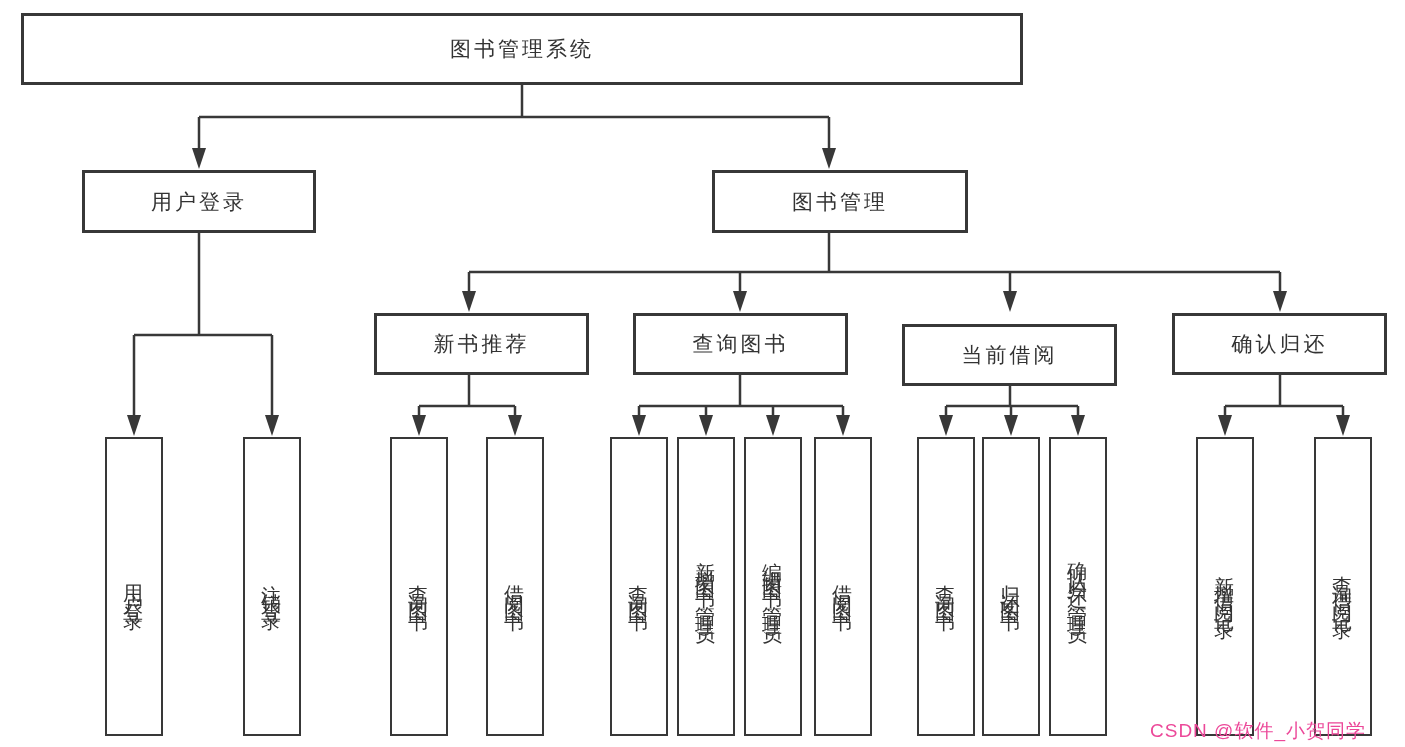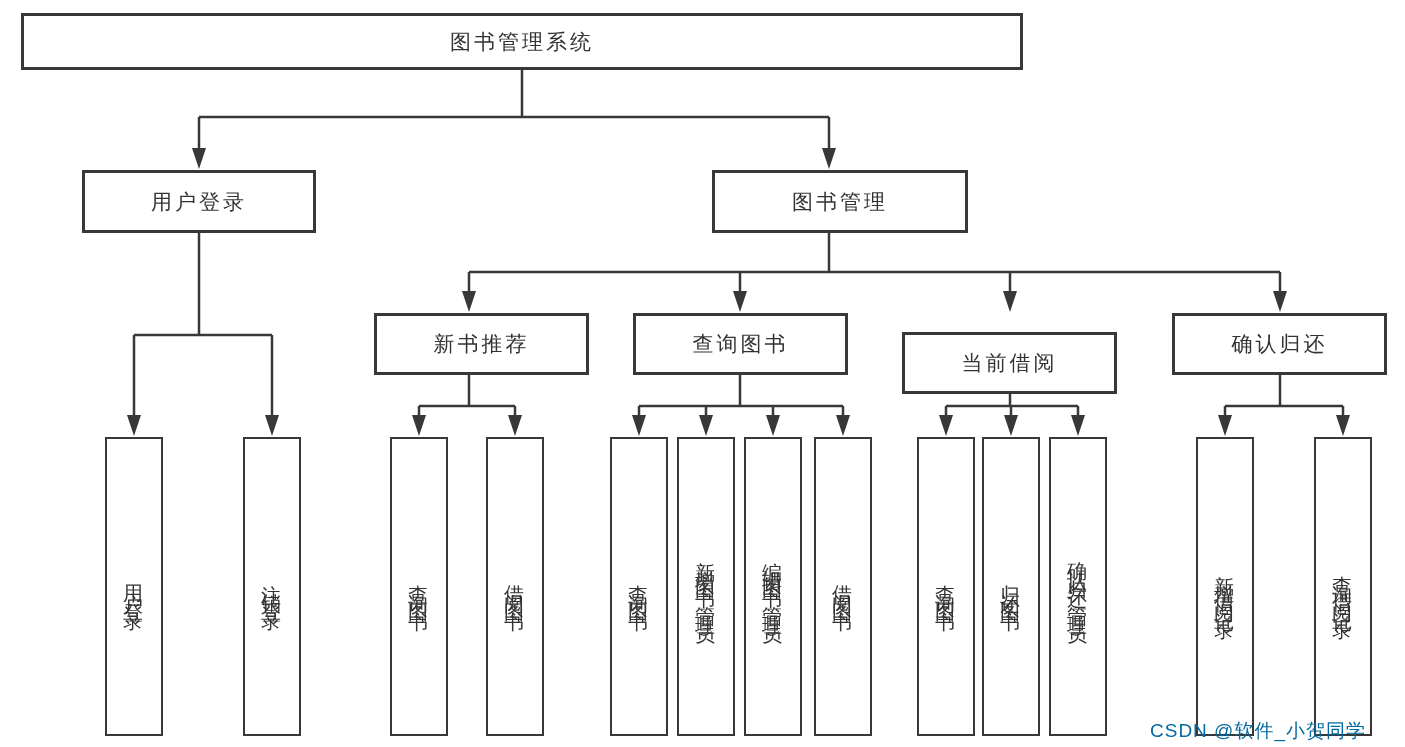--- a/index.html
+++ b/index.html
@@ -7,42 +7,42 @@
        font-family:"Liberation Sans",sans-serif;color:#333;}
   .stage{position:absolute;left:0;top:0;width:1405px;height:747px;}
   .connectors{position:absolute;left:0;top:0;z-index:1;}
   .node{position:absolute;box-sizing:border-box;background:#ffffff;
         border:3px solid #383838;display:flex;align-items:center;justify-content:center;
         font-size:21px;letter-spacing:3px;z-index:2;}
   .leaf{border-width:2.5px;writing-mode:vertical-rl;text-orientation:mixed;
         font-size:20px;letter-spacing:9px;letter-spacing:9px;}
   .leaf span{display:block;}
   
-  #n-root{left:21px;top:13px;width:1002px;height:57px;justify-content:center;}
+  #n-root{left:21px;top:13px;width:1002px;height:72px;justify-content:center;}
   #n-l1a{left:82px;top:170px;width:234px;height:63px;}
   #n-l1b{left:712px;top:170px;width:256px;height:63px;}
   #n-l2a{left:362px;top:313px;width:215px;height:62px;margin-left:12px;}
   #n-l2b{left:633px;top:313px;width:215px;height:62px;}
-  #n-l2c{left:902px;top:332px;width:215px;height:62px;}
+  #n-l2c{left:902px;top:324px;width:215px;height:62px;}
   #n-l2d{left:1172px;top:313px;width:215px;height:62px;}
   #f0{left:105px;top:437px;width:58px;height:299px;}
   #f1{left:243px;top:437px;width:58px;height:299px;}
   #f2{left:390px;top:437px;width:58px;height:299px;}
   #f3{left:486px;top:437px;width:58px;height:299px;}
   #f4{left:610px;top:437px;width:58px;height:299px;}
   #f5{left:677px;top:437px;width:58px;height:299px;}
   #f6{left:744px;top:437px;width:58px;height:299px;}
   #f7{left:814px;top:437px;width:58px;height:299px;}
   #f8{left:917px;top:437px;width:58px;height:299px;}
   #f9{left:982px;top:437px;width:58px;height:299px;}
   #f10{left:1049px;top:437px;width:58px;height:299px;}
   #f11{left:1196px;top:437px;width:58px;height:299px;}
   #f12{left:1314px;top:437px;width:58px;height:299px;}
   .watermark{position:absolute;left:1150px;top:718px;width:255px;z-index:3;
-             font-size:19px;letter-spacing:1px;color:#0369a1;white-space:nowrap;}
+             font-size:19px;letter-spacing:1px;color:#ec4899;white-space:nowrap;}
 </style>
 </head>
 <body>
 
 <div class="stage">
 
   <svg class="connectors" width="1405" height="747" viewBox="0 0 1405 747">
     <path d="M522 70V117 M199 117H829
              M199 232V335 M134 335H272
              M829 232V272 M469 272H1280

